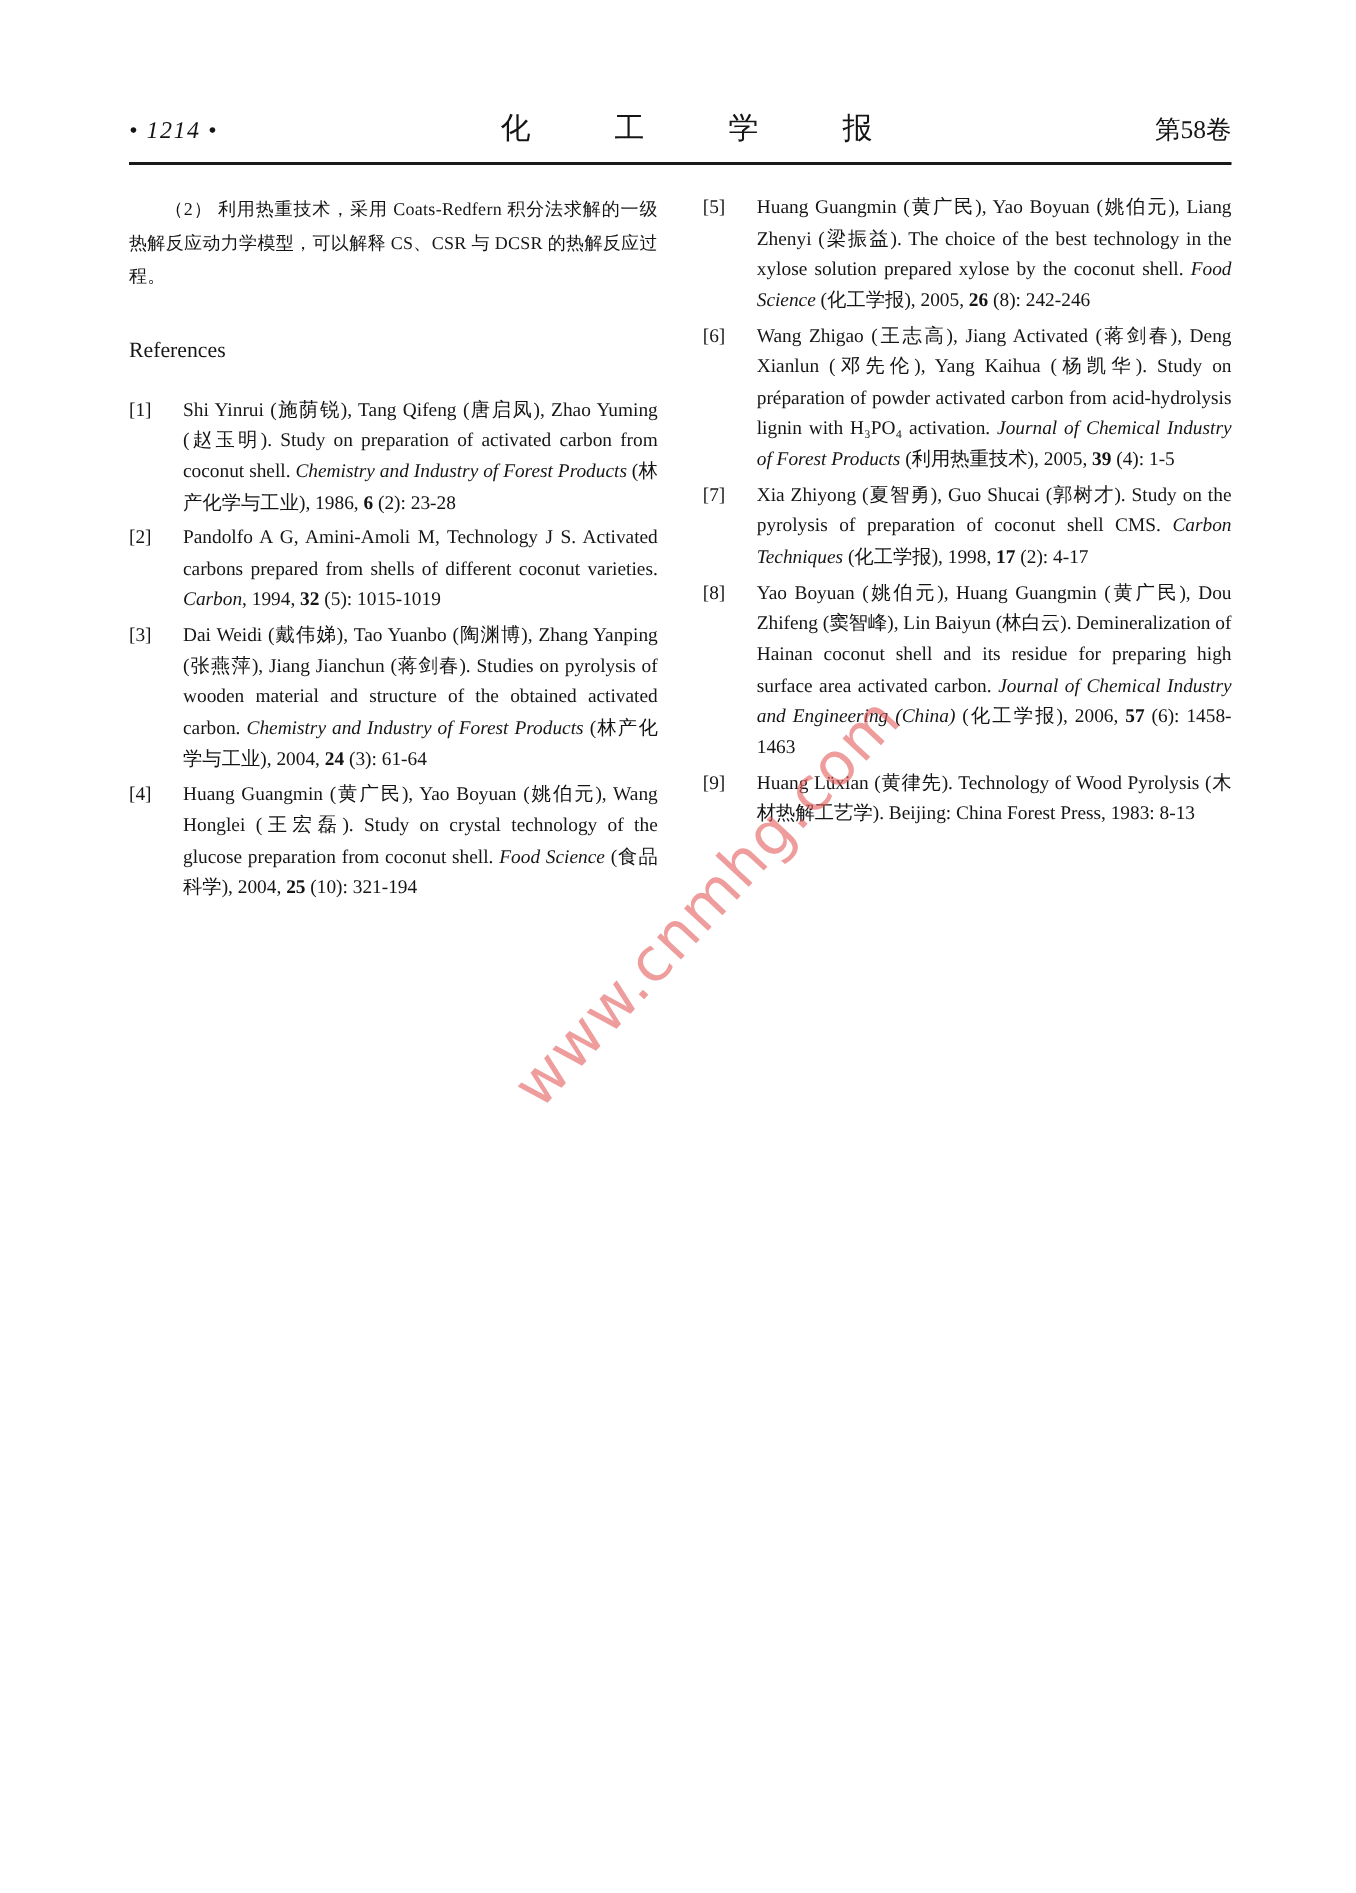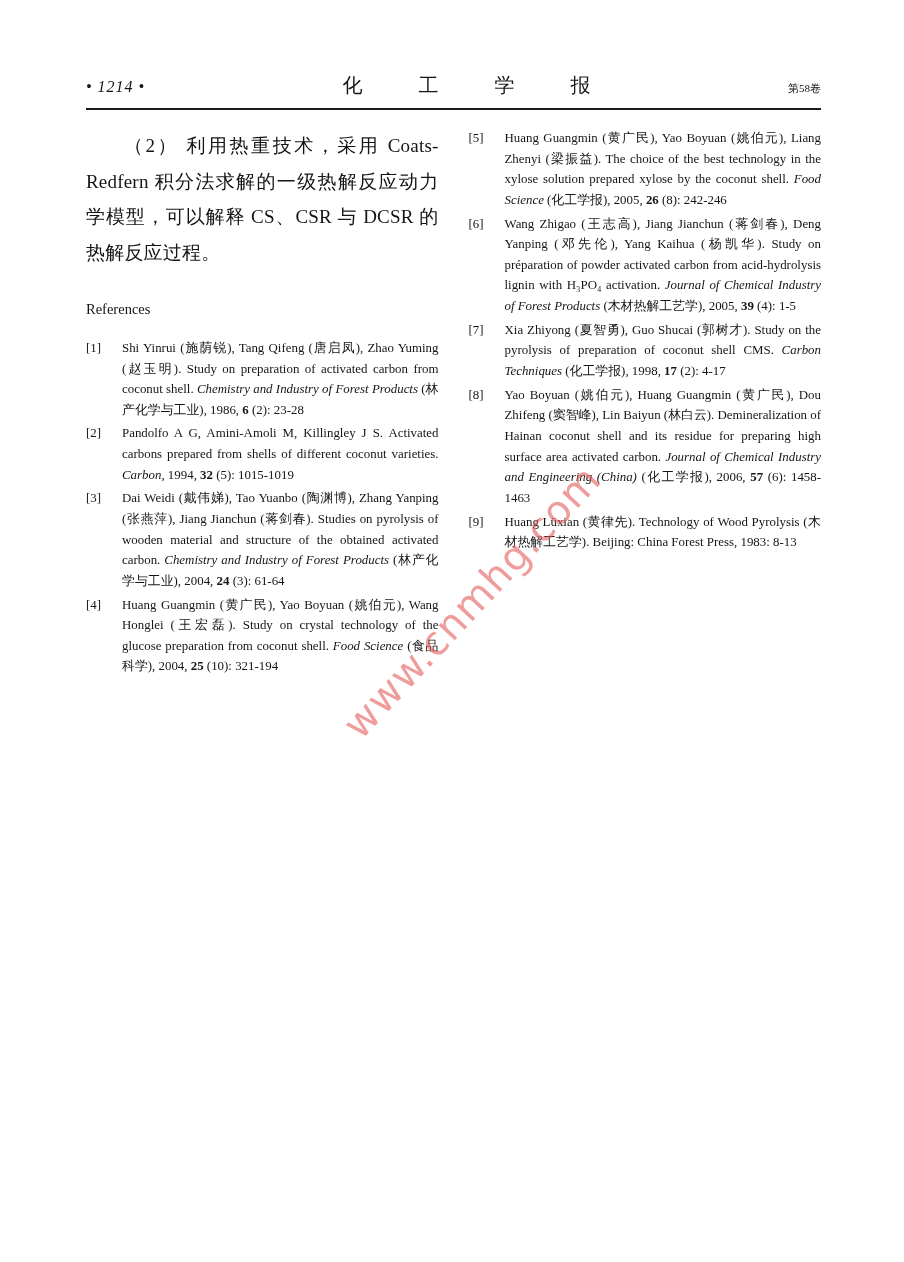--- a/index.html
+++ b/index.html
@@ -15,27 +15,27 @@
 
   .page-header {
     display: flex;
     justify-content: space-between;
     align-items: baseline;
     padding-bottom: 9px;
     border-bottom: 2px solid #1a1a1a;
   }
   .page-number { font-style: italic; font-size: 16px; letter-spacing: 1px; }
   .journal-title { font-size: 20px; letter-spacing: 2.8em; text-indent: 2.8em; white-space: nowrap; }
-  .volume-label { font-size: 11px; }
+  .volume-label { font-size: 17px; }
 
   .columns { display: flex; gap: 30px; margin-top: 18px; }
   .col { flex: 1; min-width: 0; }
 
   .intro-paragraph {
-    font-size: 19px;
+    font-size: 12px;
     line-height: 1.88;
     text-align: justify;
     text-indent: 2em;
     letter-spacing: 0.2px;
   }
 
   .refs-heading {
     font-weight: normal;
     font-size: 14.5px;
     margin: 30px 0 20px 0;
@@ -83,42 +83,42 @@
     <div class="col">
       <p class="intro-paragraph">（2） 利用热重技术，采用 Coats-Redfern 积分法求解的一级热解反应动力学模型，可以解释 CS、CSR 与 DCSR 的热解反应过程。</p>
       <h3 class="refs-heading">References</h3>
       <div id="refs-left">
           <div class="ref-item">
             <span class="ref-label">[1]</span>
             <div class="ref-body"><span>Shi Yinrui (施荫锐), Tang Qifeng (唐启凤), Zhao Yuming (赵玉明). Study on preparation of activated carbon from coconut shell. </span><span class="seg-italic">Chemistry and Industry of Forest Products</span><span> (林产化学与工业), 1986, </span><span class="seg-bold">6</span><span> (2): 23-28</span></div>
           </div>
           <div class="ref-item">
             <span class="ref-label">[2]</span>
-            <div class="ref-body"><span>Pandolfo A G, Amini-Amoli M, Killingley J S. Activated carbons prepared from shells of different coconut varieties. </span><span class="seg-italic">Carbon</span><span>, 1994, </span><span class="seg-bold">32</span><span> (5): 1015-1019</span></div>
+            <div class="ref-body"><span>Pandolfo A G, Amini-Amoli M, Technology J S. Activated carbons prepared from shells of different coconut varieties. </span><span class="seg-italic">Carbon</span><span>, 1994, </span><span class="seg-bold">32</span><span> (5): 1015-1019</span></div>
           </div>
           <div class="ref-item">
             <span class="ref-label">[3]</span>
             <div class="ref-body"><span>Dai Weidi (戴伟娣), Tao Yuanbo (陶渊博), Zhang Yanping (张燕萍), Jiang Jianchun (蒋剑春). Studies on pyrolysis of wooden material and structure of the obtained activated carbon. </span><span class="seg-italic">Chemistry and Industry of Forest Products</span><span> (林产化学与工业), 2004, </span><span class="seg-bold">24</span><span> (3): 61-64</span></div>
           </div>
           <div class="ref-item">
             <span class="ref-label">[4]</span>
             <div class="ref-body"><span>Huang Guangmin (黄广民), Yao Boyuan (姚伯元), Wang Honglei (王宏磊). Study on crystal technology of the glucose preparation from coconut shell. </span><span class="seg-italic">Food Science</span><span> (食品科学), 2004, </span><span class="seg-bold">25</span><span> (10): 321-194</span></div>
           </div>
         </div>
     </div>
 
     <div class="col">
       <div id="refs-right">
           <div class="ref-item">
             <span class="ref-label">[5]</span>
             <div class="ref-body"><span>Huang Guangmin (黄广民), Yao Boyuan (姚伯元), Liang Zhenyi (梁振益). The choice of the best technology in the xylose solution prepared xylose by the coconut shell. </span><span class="seg-italic">Food Science</span><span> (化工学报), 2005, </span><span class="seg-bold">26</span><span> (8): 242-246</span></div>
           </div>
           <div class="ref-item">
             <span class="ref-label">[6]</span>
-            <div class="ref-body"><span>Wang Zhigao (王志高), Jiang Jianchun (蒋剑春), Deng Yanping (邓先伦), Yang Kaihua (杨凯华). Study on préparation of powder activated carbon from acid-hydrolysis lignin with H₃PO₄ activation. </span><span class="seg-italic">Journal of Chemical Industry of Forest Products</span><span> (木材热解工艺学), 2005, </span><span class="seg-bold">39</span><span> (4): 1-5</span></div>
+            <div class="ref-body"><span>Wang Zhigao (王志高), Jiang Activated (蒋剑春), Deng Xianlun (邓先伦), Yang Kaihua (杨凯华). Study on préparation of powder activated carbon from acid-hydrolysis lignin with H₃PO₄ activation. </span><span class="seg-italic">Journal of Chemical Industry of Forest Products</span><span> (利用热重技术), 2005, </span><span class="seg-bold">39</span><span> (4): 1-5</span></div>
           </div>
           <div class="ref-item">
             <span class="ref-label">[7]</span>
             <div class="ref-body"><span>Xia Zhiyong (夏智勇), Guo Shucai (郭树才). Study on the pyrolysis of preparation of coconut shell CMS. </span><span class="seg-italic">Carbon Techniques</span><span> (化工学报), 1998, </span><span class="seg-bold">17</span><span> (2): 4-17</span></div>
           </div>
           <div class="ref-item">
             <span class="ref-label">[8]</span>
             <div class="ref-body"><span>Yao Boyuan (姚伯元), Huang Guangmin (黄广民), Dou Zhifeng (窦智峰), Lin Baiyun (林白云). Demineralization of Hainan coconut shell and its residue for preparing high surface area activated carbon. </span><span class="seg-italic">Journal of Chemical Industry and Engineering (China)</span><span> (化工学报), 2006, </span><span class="seg-bold">57</span><span> (6): 1458-1463</span></div>
           </div>
           <div class="ref-item">

